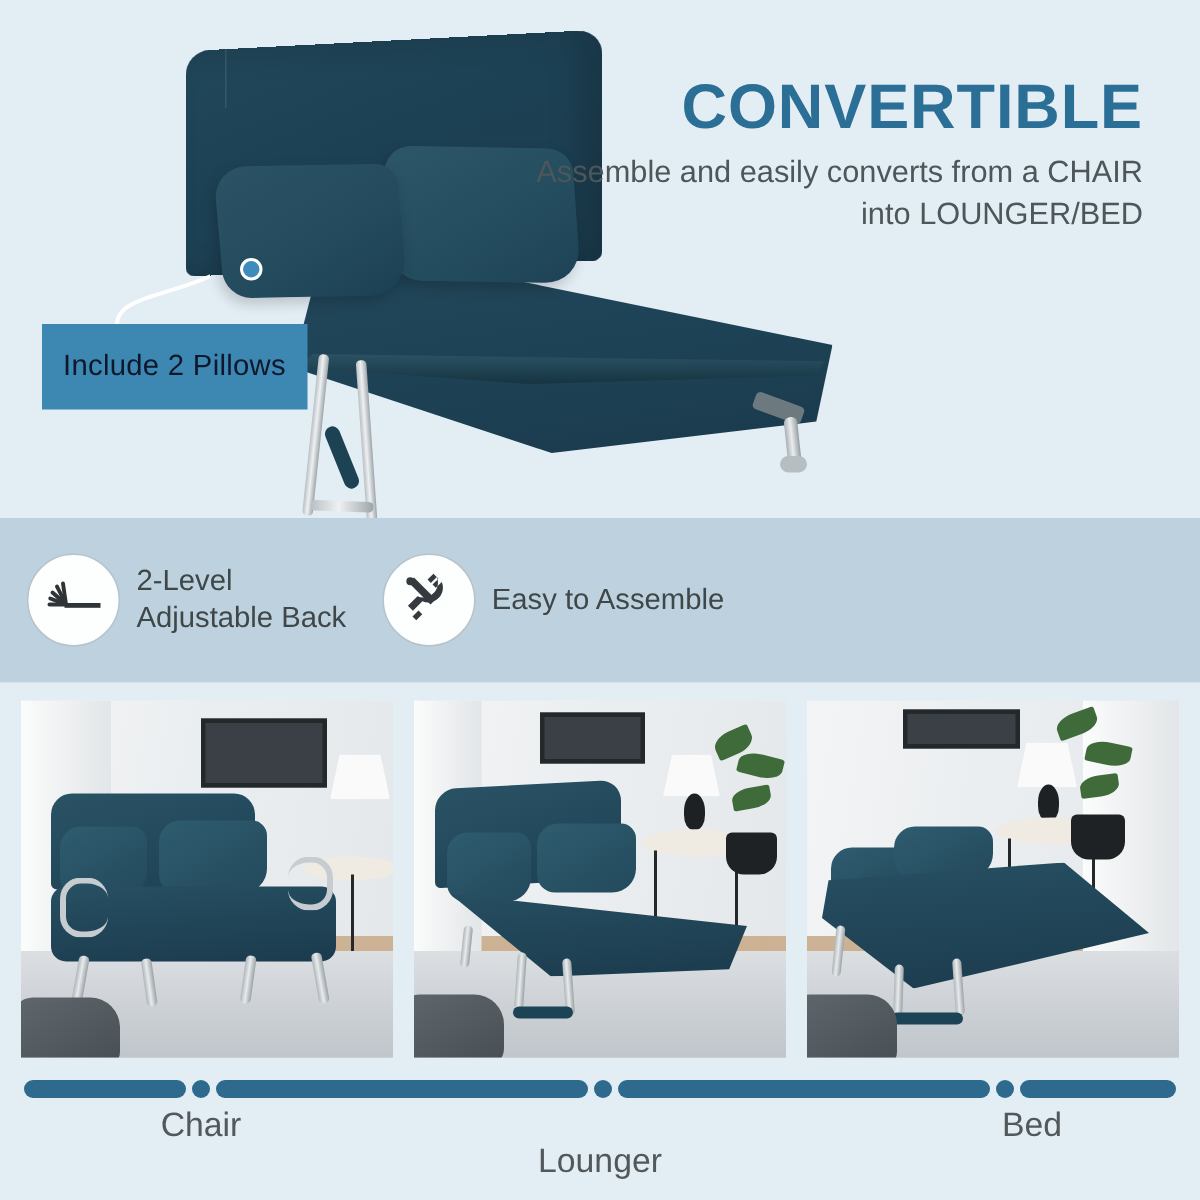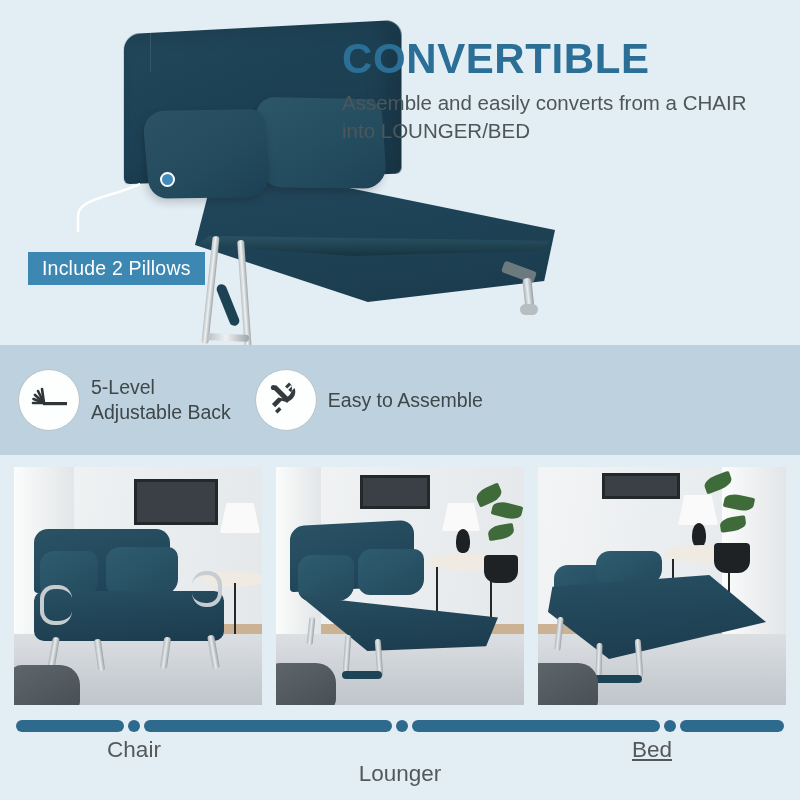--- a/index.html
+++ b/index.html
@@ -33,22 +33,23 @@
     position: absolute;
     left: 0; top: 455px;
     width: 800px; height: 345px;
     background: #e3edf4;
   }
 
   
   .headline {
     position: absolute;
     right: 38px;
-    top: 38px;
+    top: 50px;
     width: 420px;
+    text-align: right;
   }
   .headline .l1 {
     display: block;
     font-size: 42px;
     font-weight: bold;
     letter-spacing: 0.6px;
     color: #2b6f96;
     line-height: 1.0;
   }
   .headline .l2 {
@@ -186,28 +187,27 @@
     width: 15px; height: 15px;
     border-radius: 50%;
     background: #3d8cbb;
     border: 2.5px solid #ffffff;
     box-sizing: border-box;
   }
   .badge {
     position: absolute;
     left: 28px; top: 216px;
     height: 33px;
-    padding: 0 14px;
+    padding: 12px 14px;
     background: #3d87b3;
-    color: #ffffff;
+    color: #0f172a;
     font-size: 19.5px;
     line-height: 33px;
     white-space: nowrap;
     letter-spacing: 0.2px;
-    margin-top: 36px;
   }
 
   
   .features {
     position: absolute;
     left: 0; top: 345px;
     width: 800px; height: 110px;
     display: flex;
     align-items: center;
   }
@@ -431,21 +431,21 @@
           <rect x="14" y="22" width="24" height="3.2" fill="#2f3437"></rect>
           <g stroke="#2f3437" stroke-width="2.6" stroke-linecap="round">
             <line x1="15" y1="23" x2="4" y2="23"></line>
             <line x1="15" y1="23" x2="4.5" y2="19"></line>
             <line x1="15" y1="23" x2="6" y2="15"></line>
             <line x1="15" y1="23" x2="9" y2="11"></line>
             <line x1="15" y1="23" x2="13" y2="9"></line>
           </g>
         </svg>
       </div>
-      <div class="feat-label">5-Level
+      <div class="feat-label">2-Level
 Adjustable Back</div>
     </div>
 
     <div class="feature f2">
       <div class="feat-icon">
         <svg width="40" height="40" viewBox="0 0 40 40">
           <g fill="#343a3d">
             <path d="M6.5 8.5 L10 5 L24.5 19.5 L21 23 Z"></path>
             <circle cx="7.5" cy="7.5" r="2.6"></circle>
           </g>
@@ -550,16 +550,16 @@
     <div class="mb-seg" style="left:144px; width:248px;"></div>
     <div class="mb-dot" style="left:396px;"></div>
     <div class="mb-seg" style="left:412px; width:248px;"></div>
     <div class="mb-dot" style="left:664px;"></div>
     <div class="mb-seg" style="left:680px; width:104px;"></div>
   </div>
 
   <div class="modelabels">
     <div class="mb-label" style="left:64px;  width:140px;">Chair</div>
     <div class="mb-label" style="left:330px; width:140px;margin-top:24px;">Lounger</div>
-    <div class="mb-label" style="left:582px; width:140px;text-decoration:underline;">Bed</div>
+    <div class="mb-label" style="left:618px; width:140px;">Bed</div>
   </div>
 
 </div>
 
 </body></html>

